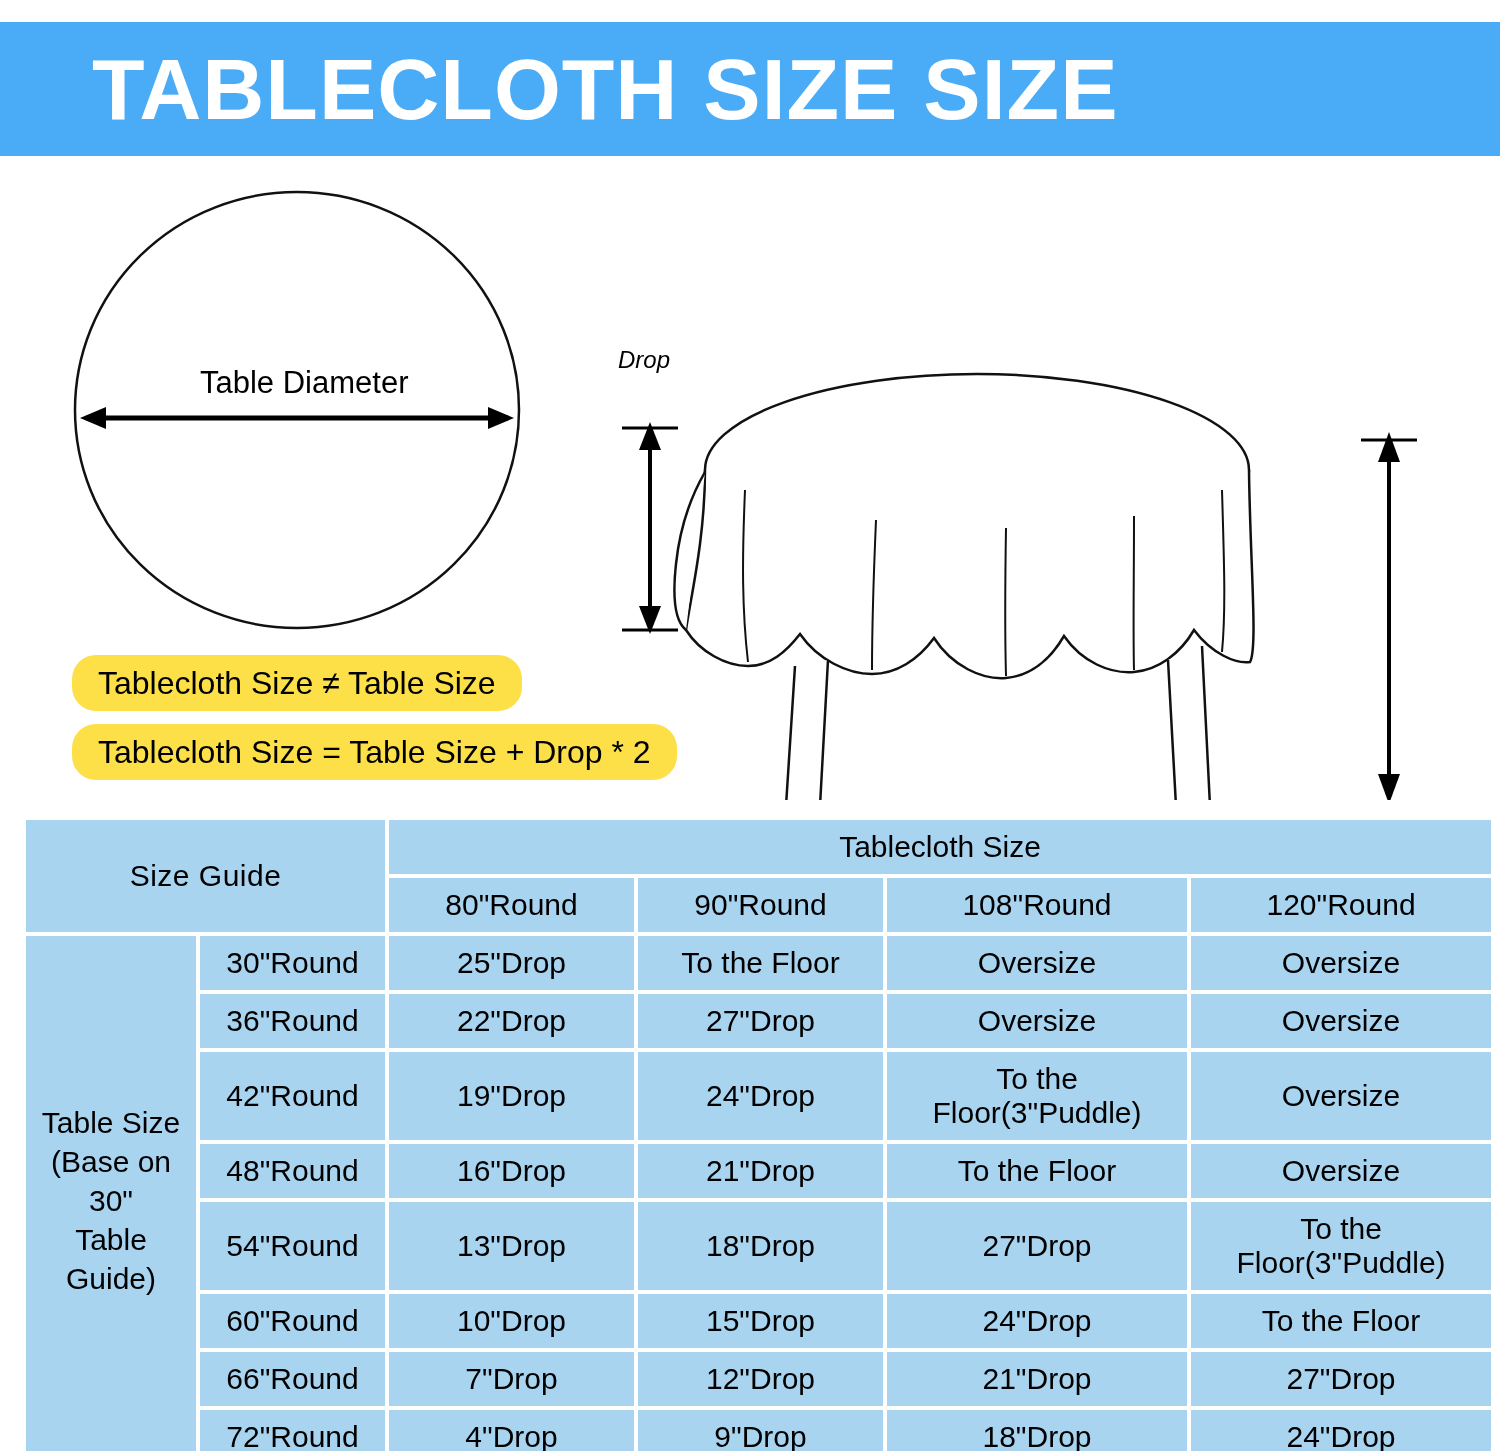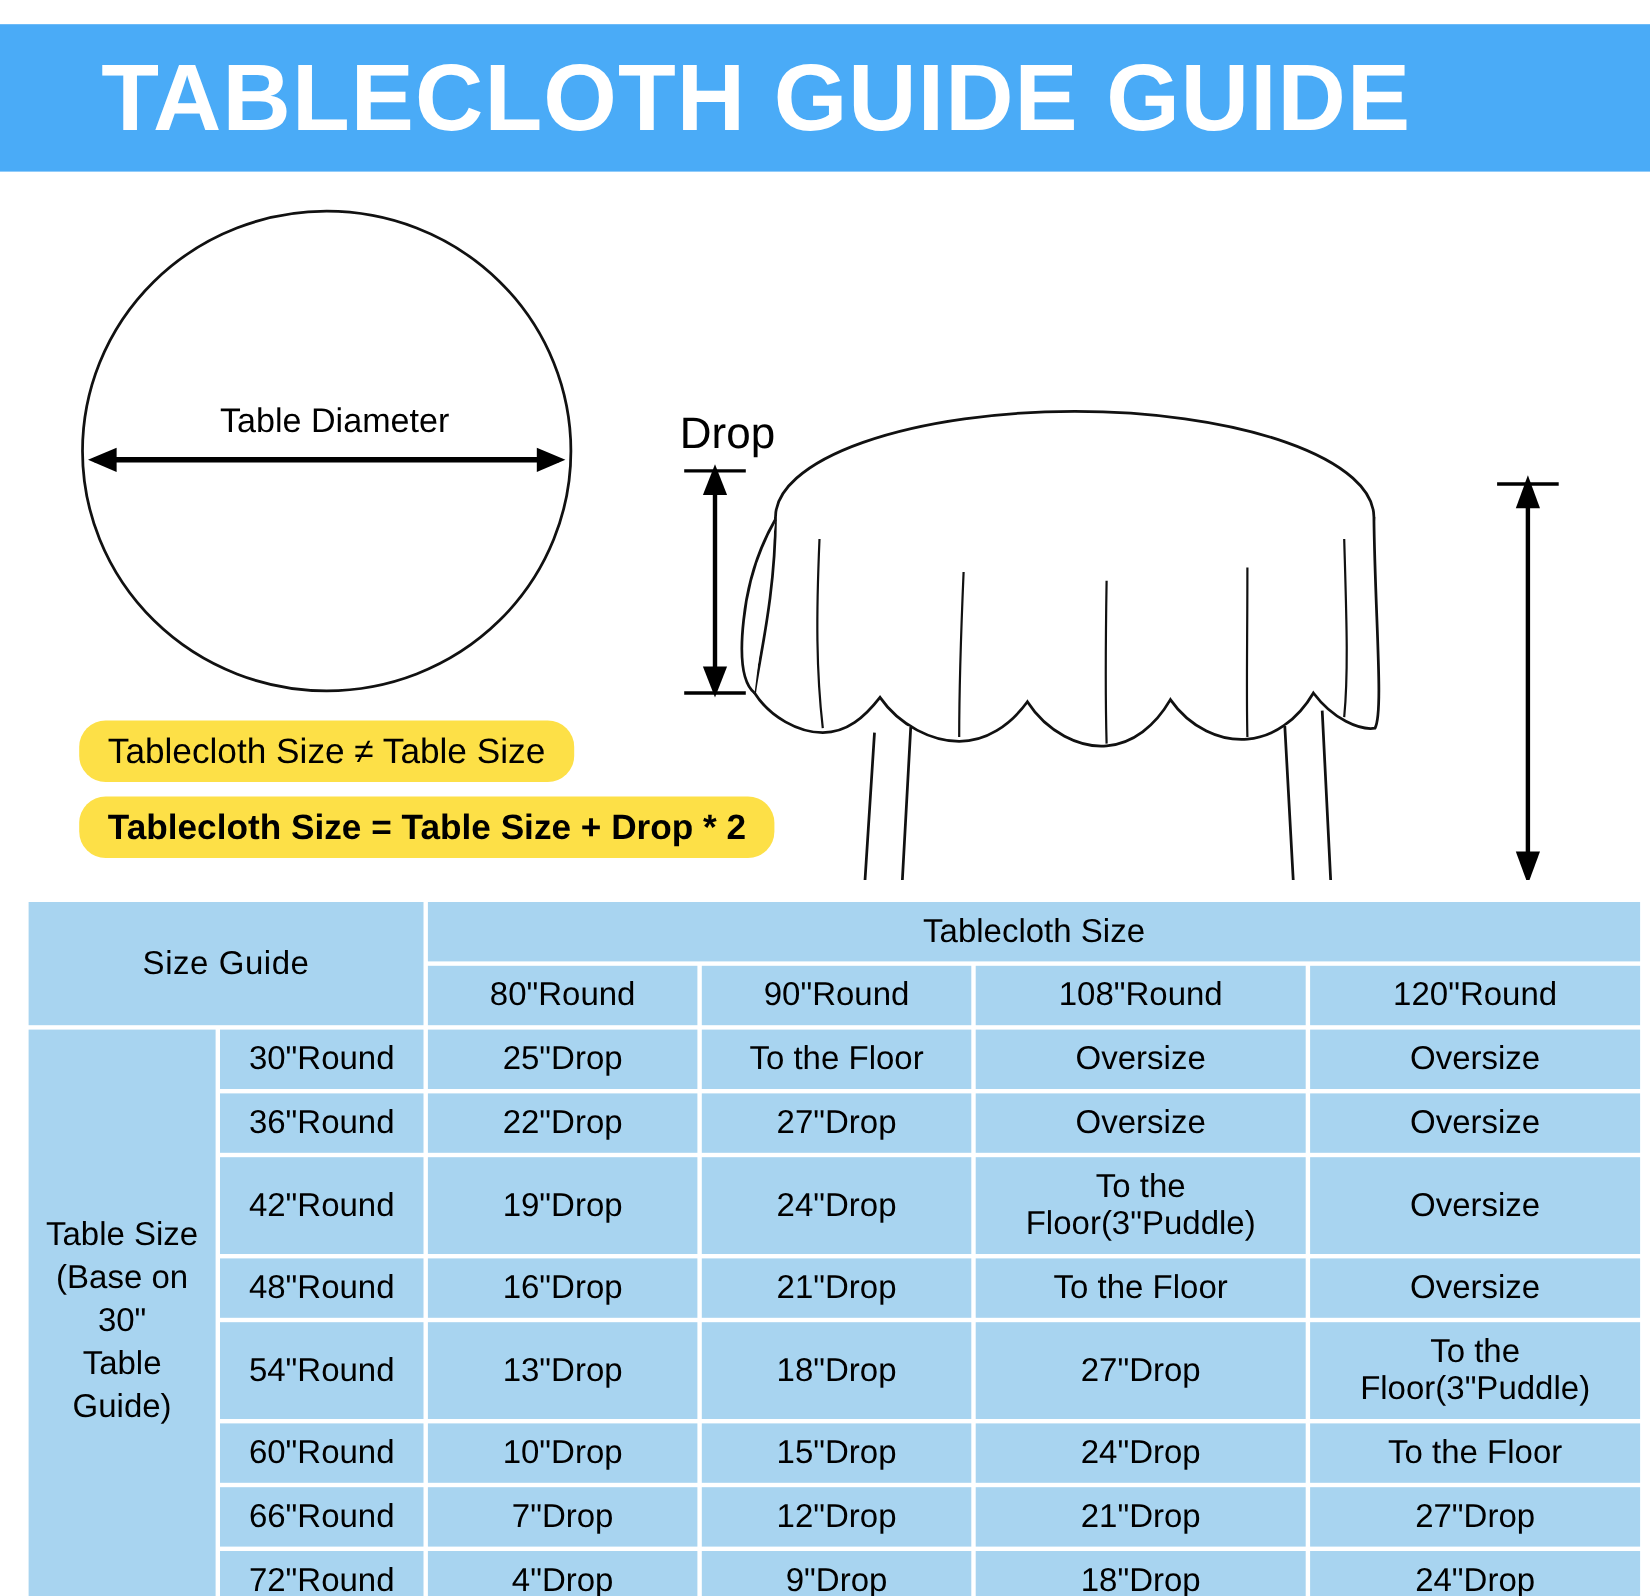--- a/index.html
+++ b/index.html
@@ -54,21 +54,21 @@
     position: absolute;
     background: #fde047;
     border-radius: 24px;
     color: #000;
     font-size: 32px;
     padding: 8px 26px;
     white-space: nowrap;
     line-height: 1.25;
   }
   .pill-1 { left: 72px; top: 655px; }
-  .pill-2 { left: 72px; top: 724px; font-weight: bold; }
+  .pill-2 { left: 72px; top: 724px; }
 
   
   .table-wrap {
     position: absolute;
     left: 22px;
     top: 816px;
     width: 1456px;
   }
   table.size-guide {
     border-collapse: separate;
@@ -117,21 +117,21 @@
   .col-b { width: 185px; }
   .col-c { width: 245px; }
   .col-d { width: 245px; }
   .col-e { width: 300px; }
   .col-f { width: 300px; }
 </style>
 </head>
 <body>
 
 <div class="header">
-  <div class="header-title">TABLECLOTH GUIDE GUIDE</div>
+  <div class="header-title">TABLECLOTH SIZE SIZE</div>
 </div>
 
 <div class="diagram">
   <svg width="1500" height="640" viewBox="0 0 1500 640">
 
     <ellipse cx="297" cy="250" rx="222" ry="218" fill="#ffffff" stroke="#111111" stroke-width="2.5"></ellipse>
 
     <line x1="86" y1="258" x2="508" y2="258" stroke="#000" stroke-width="5"></line>
     <polygon points="80,258 106,247 106,269" fill="#000"></polygon>
     <polygon points="514,258 488,247 488,269" fill="#000"></polygon>
@@ -169,21 +169,21 @@
     <line x1="622" y1="470" x2="678" y2="470" stroke="#000" stroke-width="3"></line>
 
     <line x1="1389" y1="288" x2="1389" y2="630" stroke="#000" stroke-width="4"></line>
     <polygon points="1389,272 1378,302 1400,302" fill="#000"></polygon>
     <polygon points="1389,644 1378,614 1400,614" fill="#000"></polygon>
     <line x1="1361" y1="280" x2="1417" y2="280" stroke="#000" stroke-width="3"></line>
     <line x1="1361" y1="648" x2="1417" y2="648" stroke="#000" stroke-width="3"></line>
   </svg>
 
   <div style="position:absolute; left:200px; top:205px; font-size:31px;">Table Diameter</div>
-  <div style="position:absolute; left:618px; top:212px; font-size:40px;">Drop</div>
+  <div style="position:absolute; left:618px; top:186px; font-size:24px;font-style:italic;">Drop</div>
 </div>
 
 <div class="pill pill-1">Tablecloth Size ≠ Table Size</div>
 <div class="pill pill-2">Tablecloth Size = Table Size + Drop * 2</div>
 
 <div class="table-wrap">
   <table class="size-guide">
     <colgroup>
       <col class="col-a">
         <col class="col-b">

